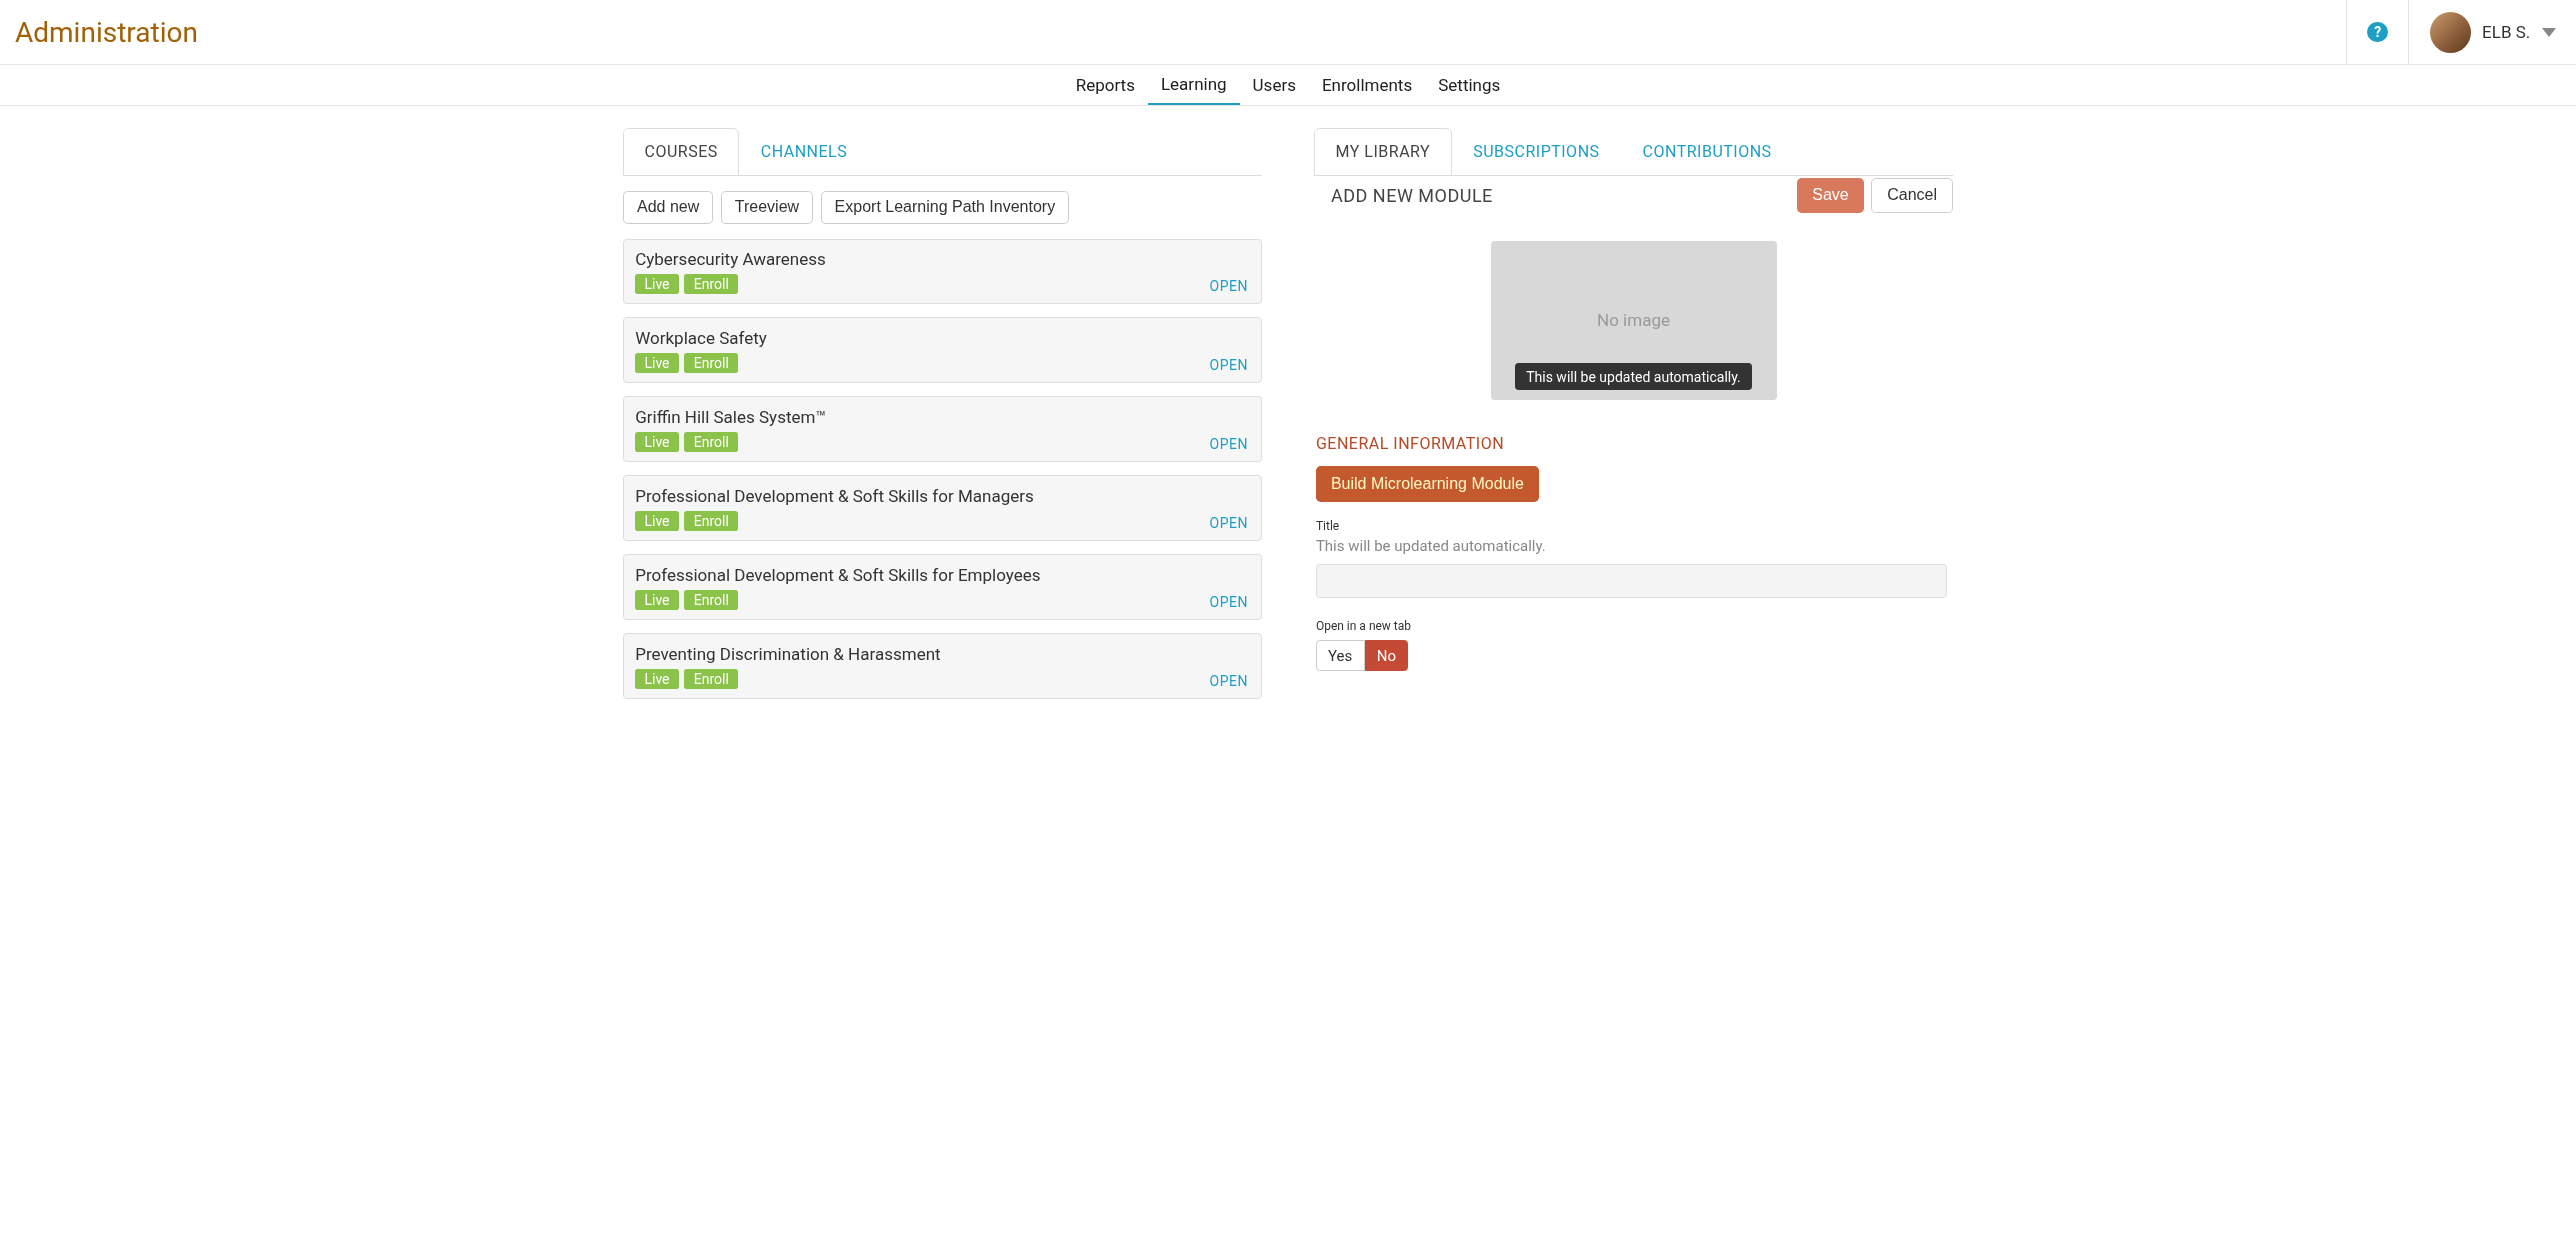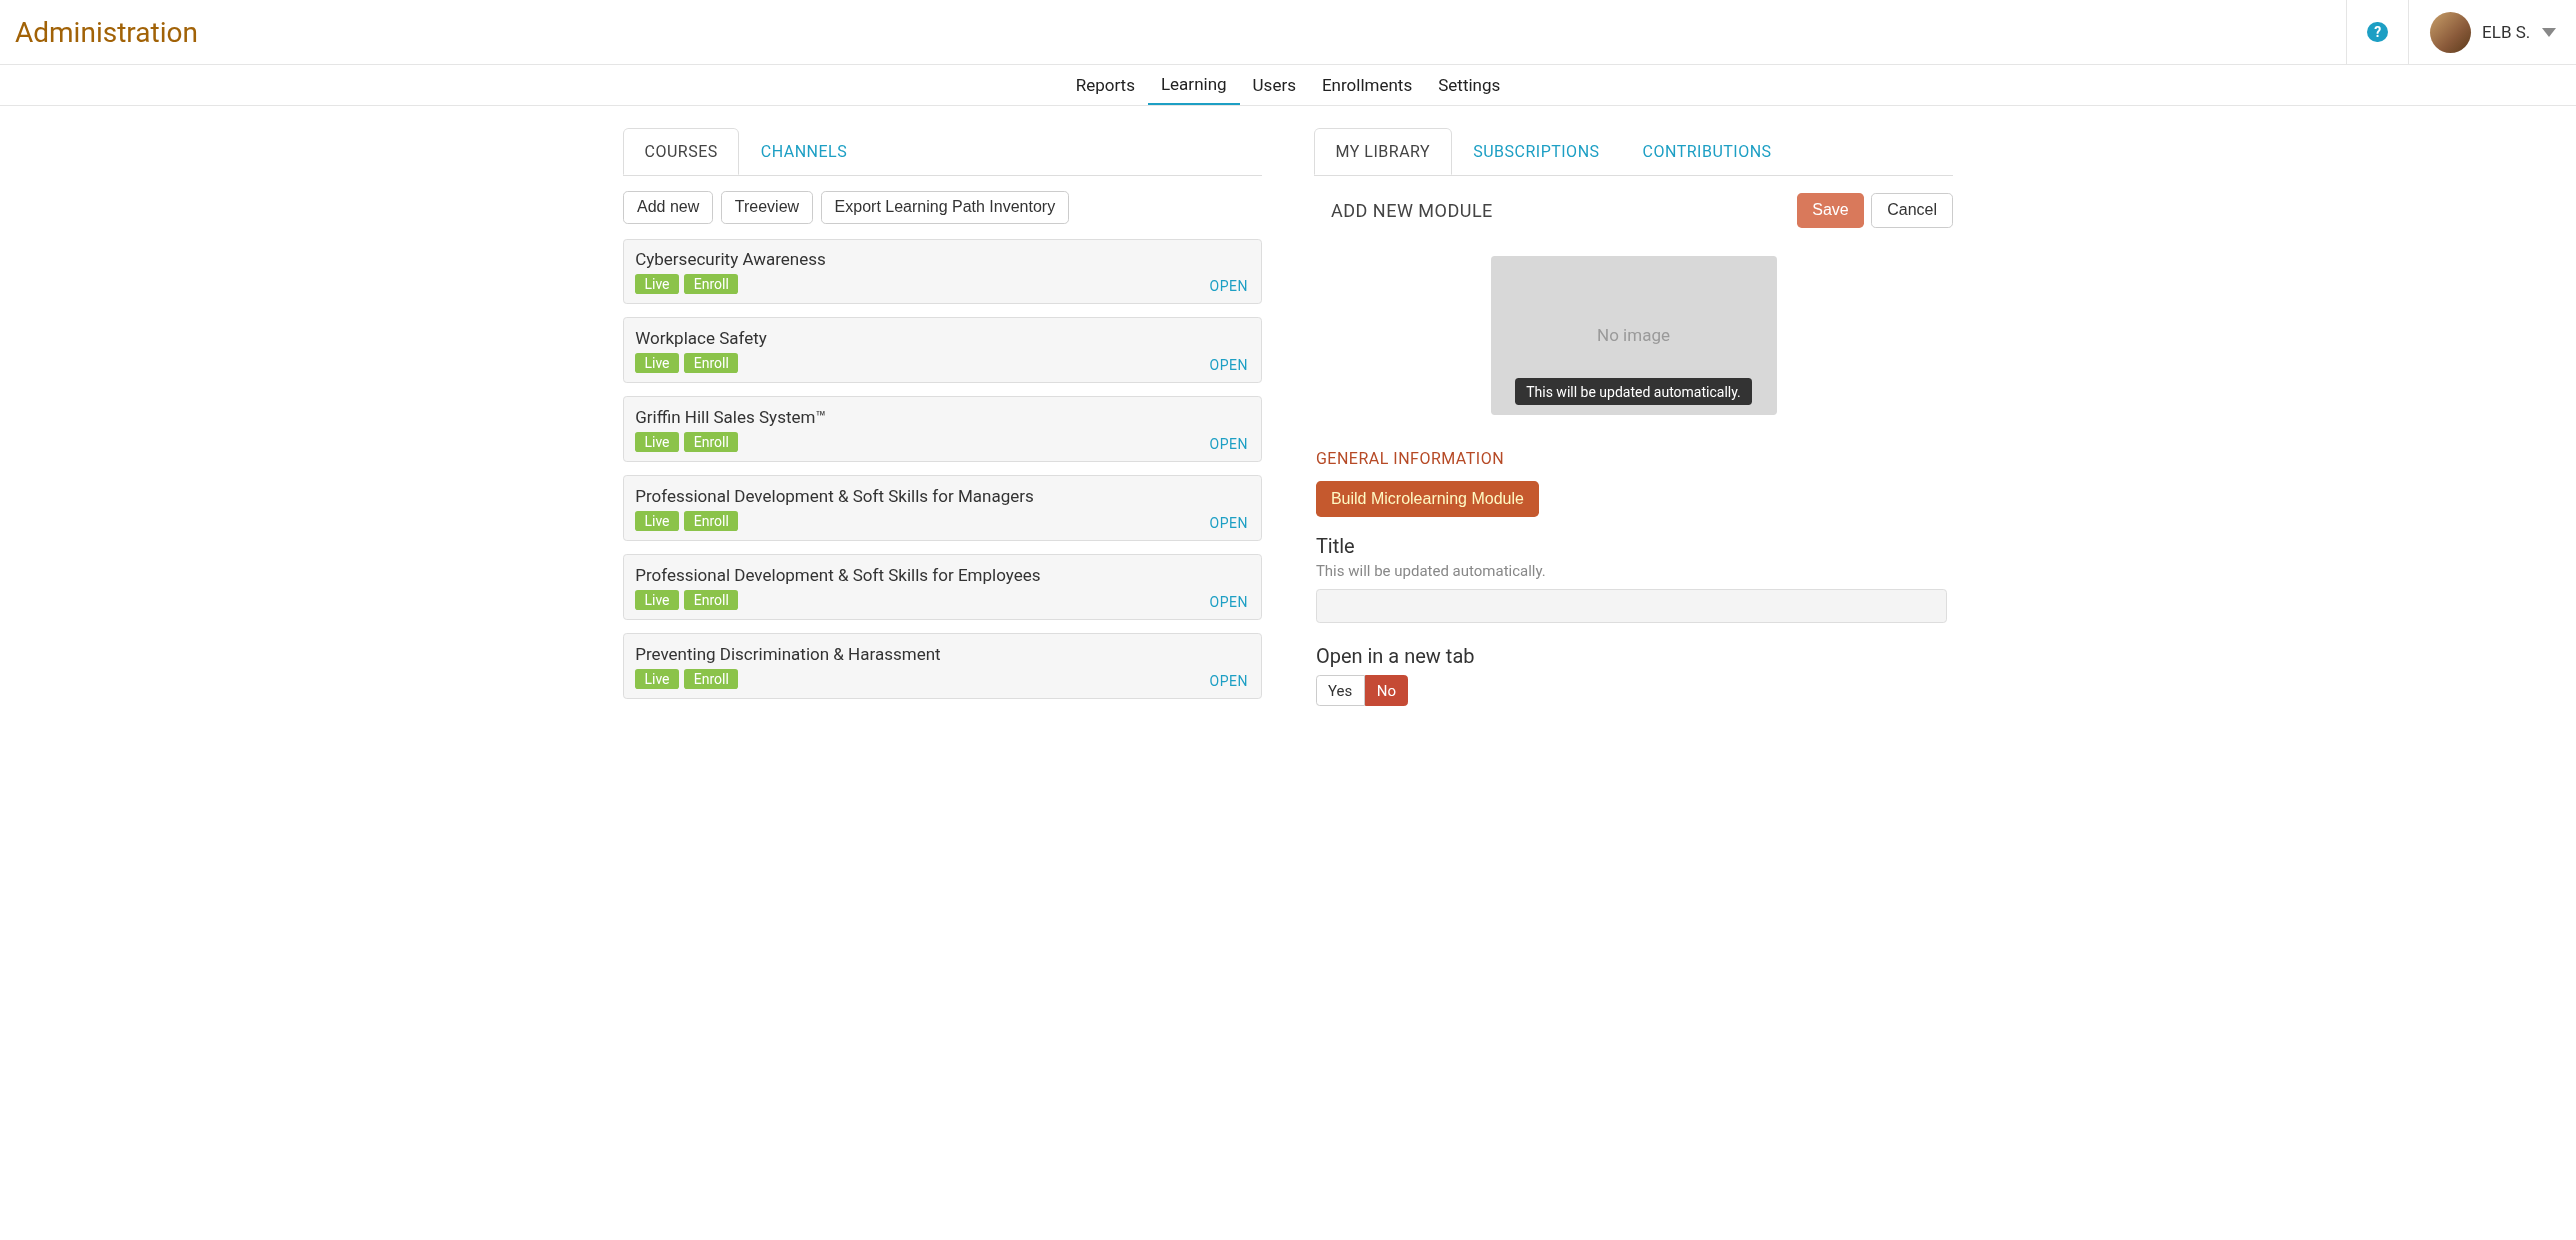--- a/index.html
+++ b/index.html
@@ -28,34 +28,34 @@
 
   .toolbar { display:flex; gap:7.5px; margin:15px 0 15px 0; }
   .btn-outline { border:0.9px solid #ccc; background:#fff; color:#333; font-size:16px; padding:6.5px 13px; border-radius:4.7px; cursor:pointer; }
 
   .course-card { border:0.9px solid #ddd; border-radius:3.7px; padding:9.3px 11.2px 9.3px 11.2px; margin-bottom:13px; background:#f6f6f6; position:relative; }
   .course-title { font-size:17px; color:#333; margin-bottom:5.6px; }
   .badge-row { display:flex; gap:5.6px; align-items:center; }
   .badge { background:#8bc34a; color:#fff; font-size:14px; padding:1.9px 9.3px; border-radius:2.8px; }
   .open-link { position:absolute; right:13px; bottom:9.3px; color:#1d9fc4; font-size:14px; letter-spacing:0.5px; cursor:pointer; }
 
-  .panel-header { display:flex; align-items:center; justify-content:space-between; margin-top:17px; }
+  .panel-header { display:flex; align-items:center; justify-content:space-between; margin-top:2px; }
   .panel-title { font-size:18px; color:#444; letter-spacing:0.5px; }
   .btn-group { display:flex; gap:7.5px; }
   .btn-save { background:#d9795b; color:#fff; border:none; font-size:16px; padding:7.5px 15px; border-radius:4.7px; cursor:pointer; }
   .btn-cancel { border:0.9px solid #ccc; background:#fff; color:#333; font-size:16px; padding:7.5px 15px; border-radius:4.7px; cursor:pointer; }
 
   .image-box { width:286px; height:159px; background:#d8d8d8; border-radius:3.7px; margin:28px auto 4px auto; display:flex; flex-direction:column; align-items:center; justify-content:center; position:relative; }
   .no-image-text { color:#9a9a9a; font-size:17px; }
   .image-note { position:absolute; bottom:9.3px; background:#333; color:#fff; font-size:14px; padding:5.6px 11.2px; border-radius:3.7px; }
 
   .form-area { margin-top:34px; padding:0 5.6px 0 1.9px; position:relative; }
   .section-heading { color:#b64a26; font-size:16px; letter-spacing:0.5px; margin-bottom:13px; }
   .btn-primary-dark { background:#c5592e; color:#fef9c3; border:none; font-size:16px; padding:9.3px 15px; border-radius:4.7px; cursor:pointer; }
-  .field-label { font-size:20px; color:#333; margin-top:17px; }
+  .field-label { font-size:12px; color:#333; margin-top:17px; }
   .field-sublabel { font-size:15px; color:#888; margin-top:3.7px; }
   .text-input { width:100%; height:34px; border:0.9px solid #ddd; background:#f4f4f4; border-radius:3.7px; margin-top:9.3px; padding:0 7.5px; font-size:15px; }
   .toggle-row { display:flex; margin-top:7.5px; }
   .toggle-opt { border:0.9px solid #ccc; padding:5.6px 11.2px; font-size:15px; cursor:pointer; }
   .toggle-opt.yes { border-radius:3.7px 0 0 3.7px; background:#fff; color:#333; }
   .toggle-opt.no  { border-radius:0 3.7px 3.7px 0; background:#c54a35; color:#fff; border-color:#c54a35; }
 
 </style>
 </head>
 <body>

